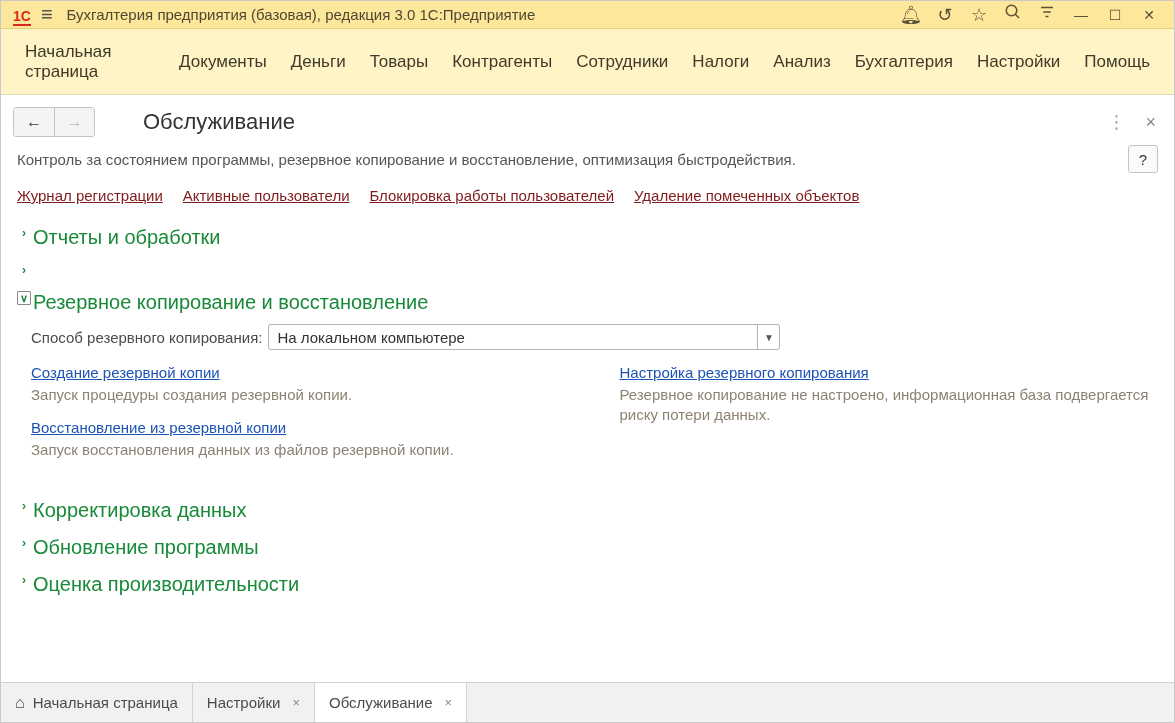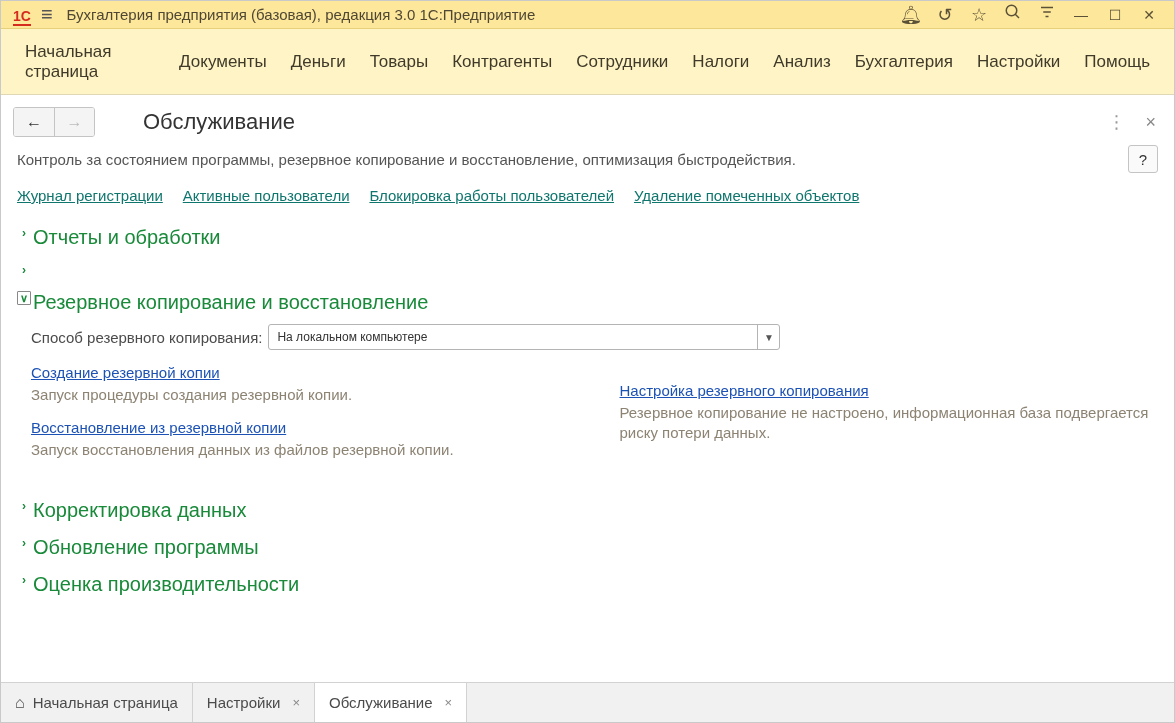--- a/index.html
+++ b/index.html
@@ -92,21 +92,21 @@
   .help-btn {
     margin-left: auto;
     width: 30px; height: 28px;
     border: 1px solid #c4c4c4;
     border-radius: 3px;
     display: flex; align-items: center; justify-content: center;
     font-size: 15px; color: #333; cursor: pointer;
     background: #fafafa;
   }
   .links { margin-bottom: 22px; }
-  .links a { color: #0f766e; text-decoration: underline; margin-right: 16px; font-size: 15px; cursor: pointer; }
+  .links a { color: #7f1d1d; text-decoration: underline; margin-right: 16px; font-size: 15px; cursor: pointer; }
   .section-header {
     display: flex;
     gap: 2px;
     color: #198a3a;
     font-size: 20px;
     margin: 14px 0 10px 0;
     cursor: pointer;
   }
   .section-header.expanded .chev { border: 1px solid #888; border-radius:1px; }
   .chev { width: 14px; height: 14px; display:inline-flex; align-items:center; justify-content:center; font-size:12px; color:#198a3a;}
@@ -116,23 +116,23 @@
   .form-row { display: flex; align-items: center; margin-bottom: 14px; }
   .form-row label { color: #4b4b4b; font-size: 15px; margin-right: 6px; }
   .select-wrap {
     display: flex;
     border: 1px solid #b4b4b4;
     border-radius: 3px;
     height: 26px;
     width: 512px;
     background: #fff;
   }
-  .select-text { flex: 1; padding: 0 8px; display:flex; align-items:center; font-size:12px; color:#333; }
+  .select-text { flex: 1; padding: 0 8px; display:flex; align-items:center; font-size:15px; color:#333; }
   .select-arrow { width: 22px; border-left: 1px solid #b4b4b4; display:flex; align-items:center; justify-content:center; font-size:10px; color:#555; cursor:pointer;}
-  .two-col { display: flex; gap: 50px; align-items: center; }
+  .two-col { display: flex; gap: 50px; }
   .col { flex: 1; }
   .link { color: #1d52b5; text-decoration: underline; font-size: 15px; cursor: pointer; display:inline-block; margin-bottom:4px;}
   .subtext { color: #8c8373; font-size: 15px; margin-bottom: 14px; line-height: 1.35;}
   
   .bottombar {
     height: 40px;
     border-top: 1px solid #d2d2d2;
     background: #f1f1f1;
     display: flex;
     align-items: stretch;

